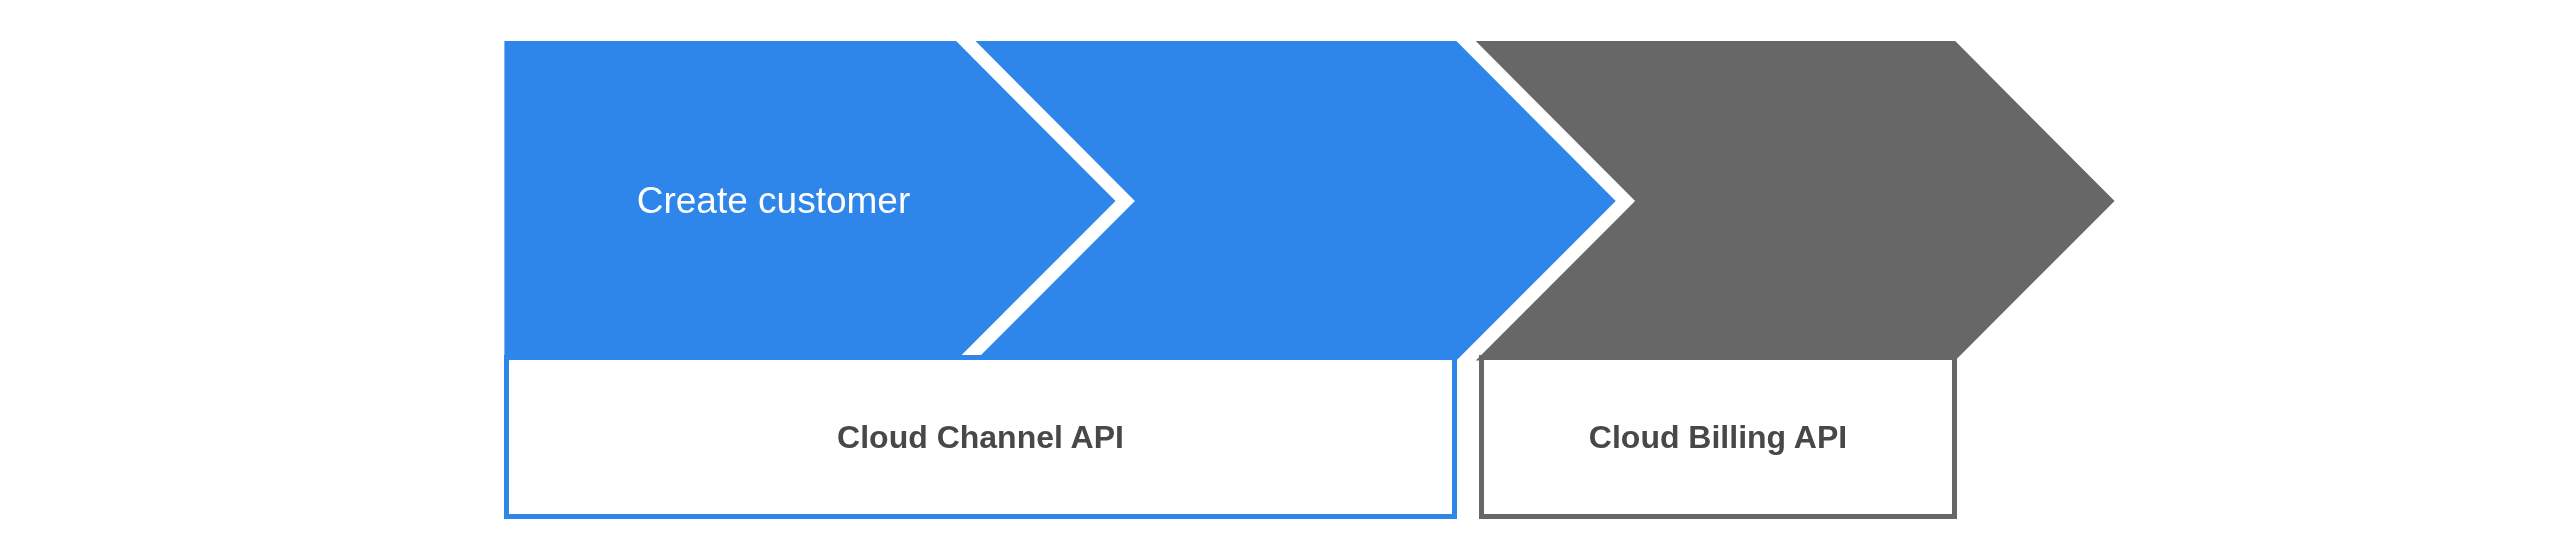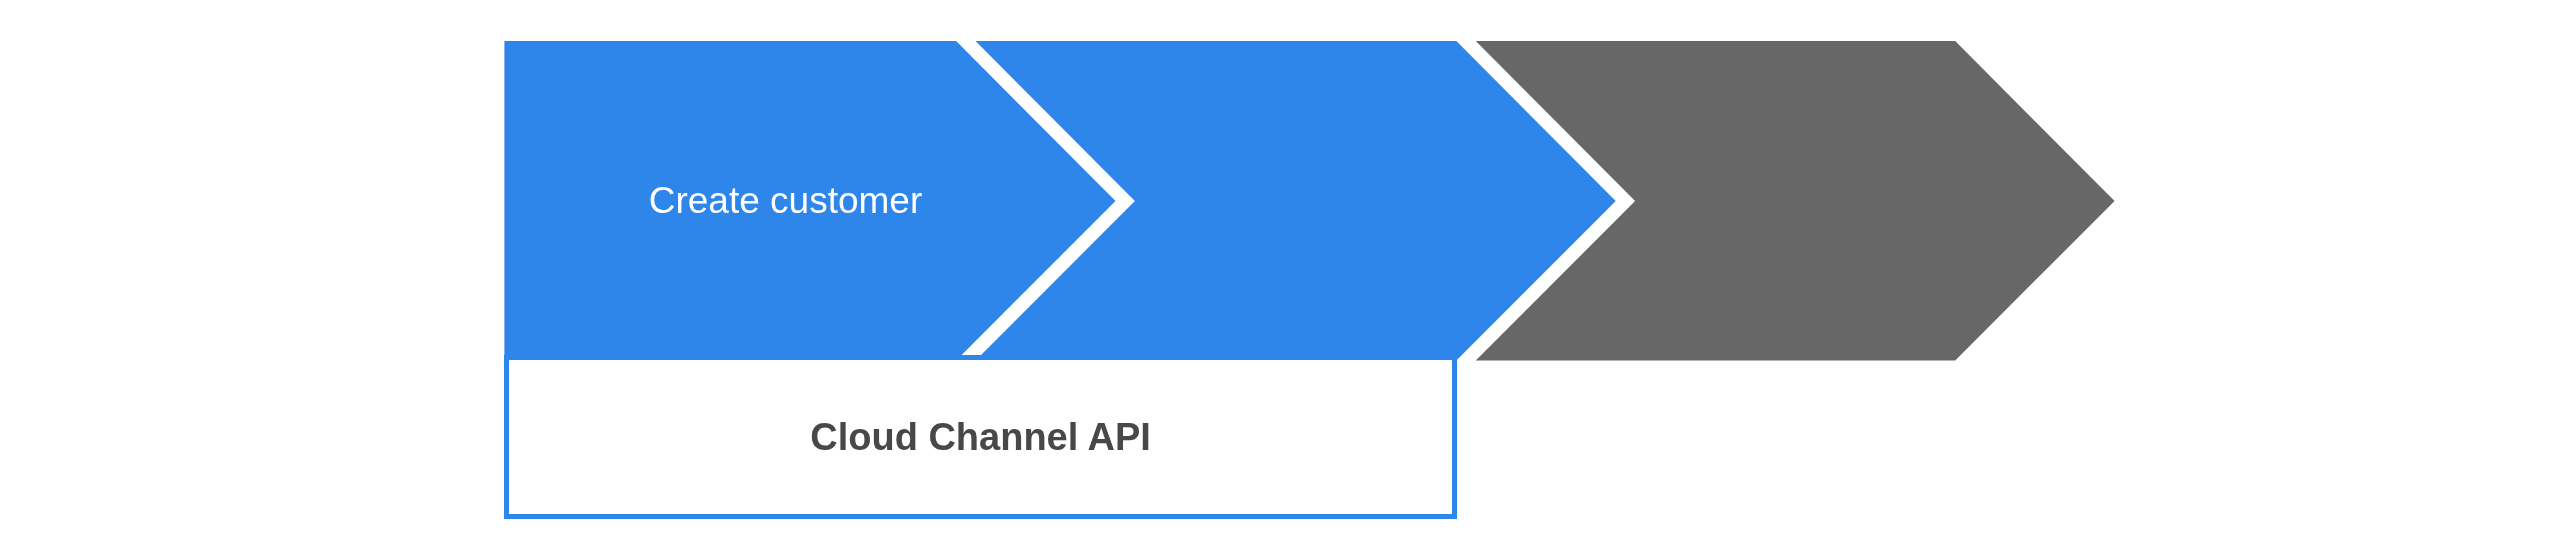--- a/index.html
+++ b/index.html
@@ -30,21 +30,21 @@
     flex-direction: column;
     align-items: center;
     justify-content: center;
     text-align: center;
     color: #ffffff;
     font-size: 37px;
     line-height: 51px;
     font-weight: 400;
   }
   .step-label span { display: block; }
-  .step-1 { left: 504px;  width: 539px; margin-left: 12px; }
+  .step-1 { left: 504px;  width: 539px; }
   .step-2 { left: 1027px; width: 539px; }
   .step-3 { left: 1527px; width: 539px; }
   .api-box {
     position: absolute;
     top: 355px;
     height: 164px;
     background: #ffffff;
     box-sizing: border-box;
     display: flex;
     align-items: center;
@@ -55,41 +55,44 @@
     width: 953px;
     border: 5.5px solid #2e86ea;
   }
   .api-box-billing {
     left: 1479px;
     width: 478px;
     border: 5.5px solid #676767;
   }
   .api-label {
     color: #484848;
-    font-size: 38px;
+    font-size: 32px;
     font-weight: 700;
     line-height: 1;
     text-align: center;
   }
 </style>
 </head>
 <body>
 
 <div class="canvas">
 
   <svg class="shapes" width="2576" height="549" viewBox="0 0 3718 792" aria-hidden="true">
     <polygon class="chev-blue" points="728,59 1380,59 1610,290 1380,520 728,520"></polygon>
     <polygon class="chev-blue" points="1408,59 2102,59 2332,290 2102,520 1408,520 1638,290"></polygon>
     <polygon class="chev-gray" points="2130,59 2822,59 3052,290 2822,520 2130,520 2360,290"></polygon>
   </svg>
 
   <div class="api-box api-box-channel">
     <div class="api-label">Cloud Channel API</div>
   </div>
 
+  <div class="api-box api-box-billing">
+    <div class="api-label">Cloud Billing API</div>
+  </div>
 
   <div class="step-label step-1">
     <span>Create customer</span>
   </div>
 
   <div class="step-label step-2">
   </div>
 
 
 </div>

